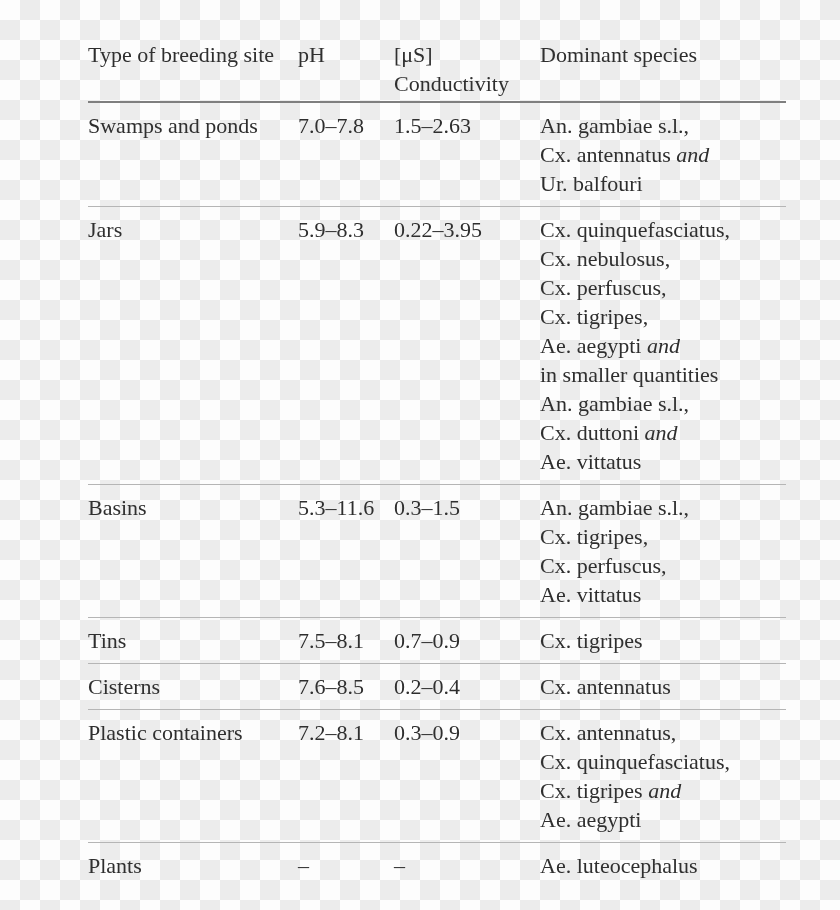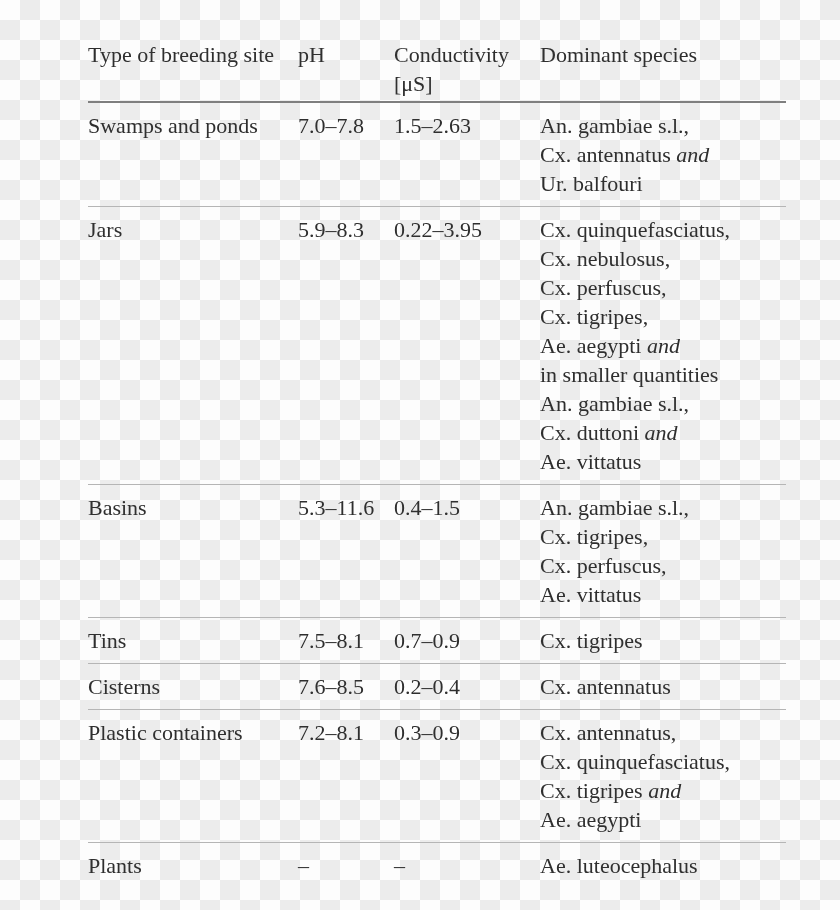--- a/index.html
+++ b/index.html
@@ -49,22 +49,22 @@
   .it + .rm { margin-left: 0.25em; font-style: italic; }
 </style>
 </head>
 <body>
 
 <div class="table">
   <div class="row header">
     <div class="c1">Type of breeding site</div>
     <div class="c2">pH</div>
     <div class="c3">
+      <div>[μS]</div>
       <div>Conductivity</div>
-      <div>[μS]</div>
     </div>
     <div class="c4">Dominant species</div>
   </div>
   <div id="rows">
       <div class="row data-row">
         <div class="c1">Swamps and ponds</div>
         <div class="c2">7.0–7.8</div>
         <div class="c3">1.5–2.63</div>
         <div class="c4">
           <div class="sp-line"><span class="it">An. gambiae s.l.,</span></div>
@@ -84,21 +84,21 @@
           <div class="sp-line"><span class="it">Ae. aegypti</span><span class="rm">and</span></div>
           <div class="sp-line"><span class="rm">in smaller quantities</span></div>
           <div class="sp-line"><span class="it">An. gambiae s.l.,</span></div>
           <div class="sp-line"><span class="it">Cx. duttoni</span><span class="rm">and</span></div>
           <div class="sp-line"><span class="it">Ae. vittatus</span></div>
         </div>
       </div>
       <div class="row data-row">
         <div class="c1">Basins</div>
         <div class="c2">5.3–11.6</div>
-        <div class="c3">0.4–1.5</div>
+        <div class="c3">0.3–1.5</div>
         <div class="c4">
           <div class="sp-line"><span class="it">An. gambiae s.l.,</span></div>
           <div class="sp-line"><span class="it">Cx. tigripes,</span></div>
           <div class="sp-line"><span class="it">Cx. perfuscus,</span></div>
           <div class="sp-line"><span class="it">Ae. vittatus</span></div>
         </div>
       </div>
       <div class="row data-row">
         <div class="c1">Tins</div>
         <div class="c2">7.5–8.1</div>

